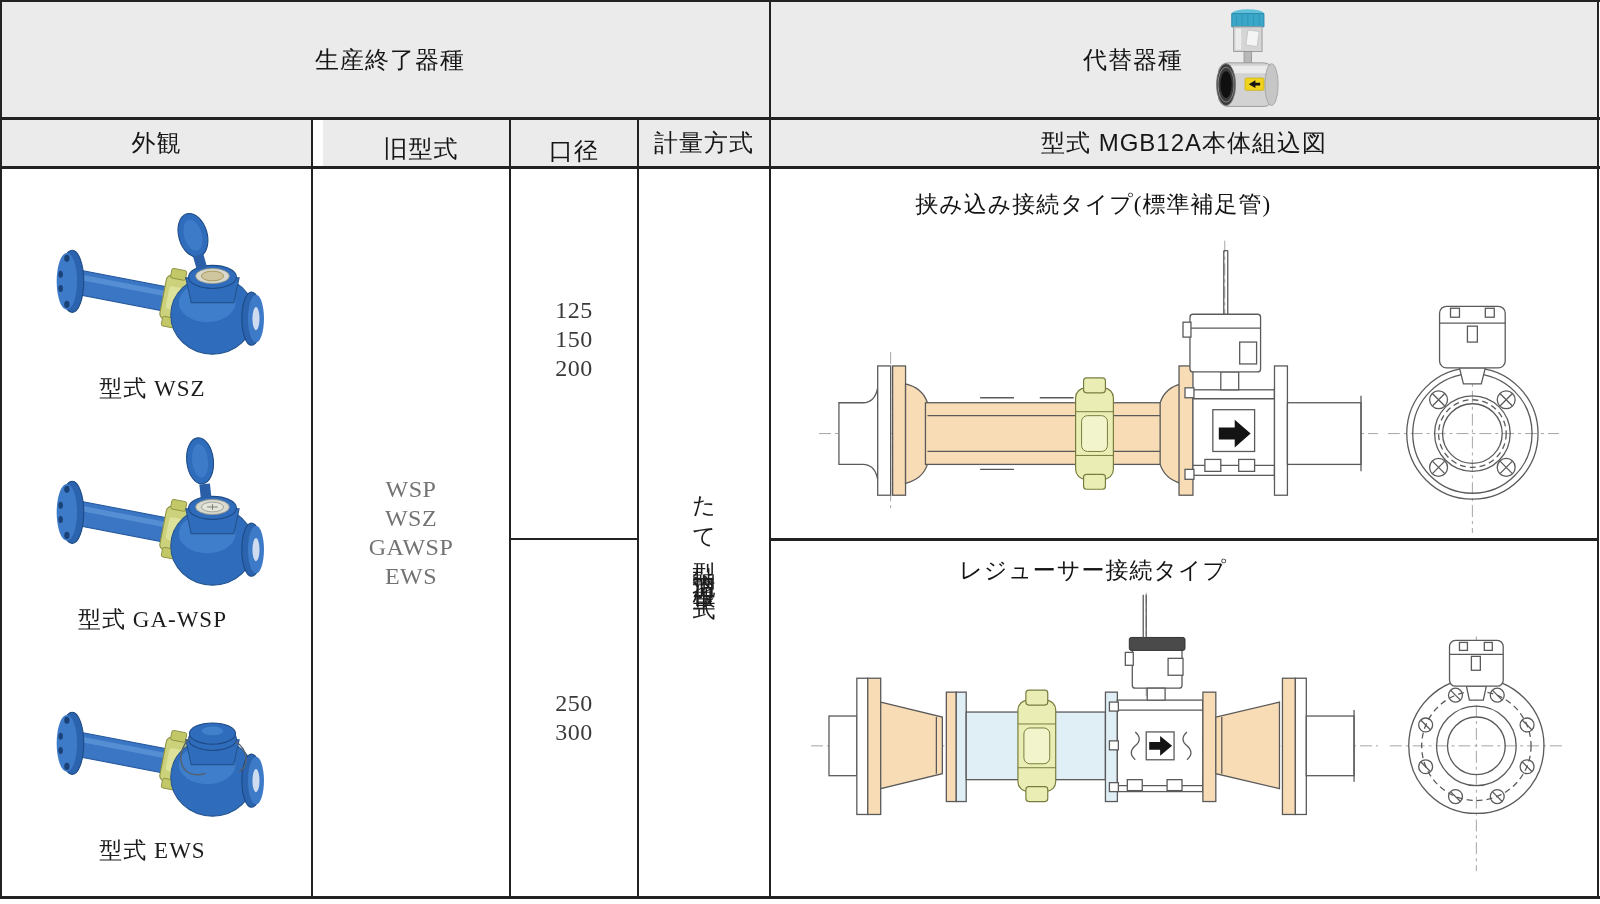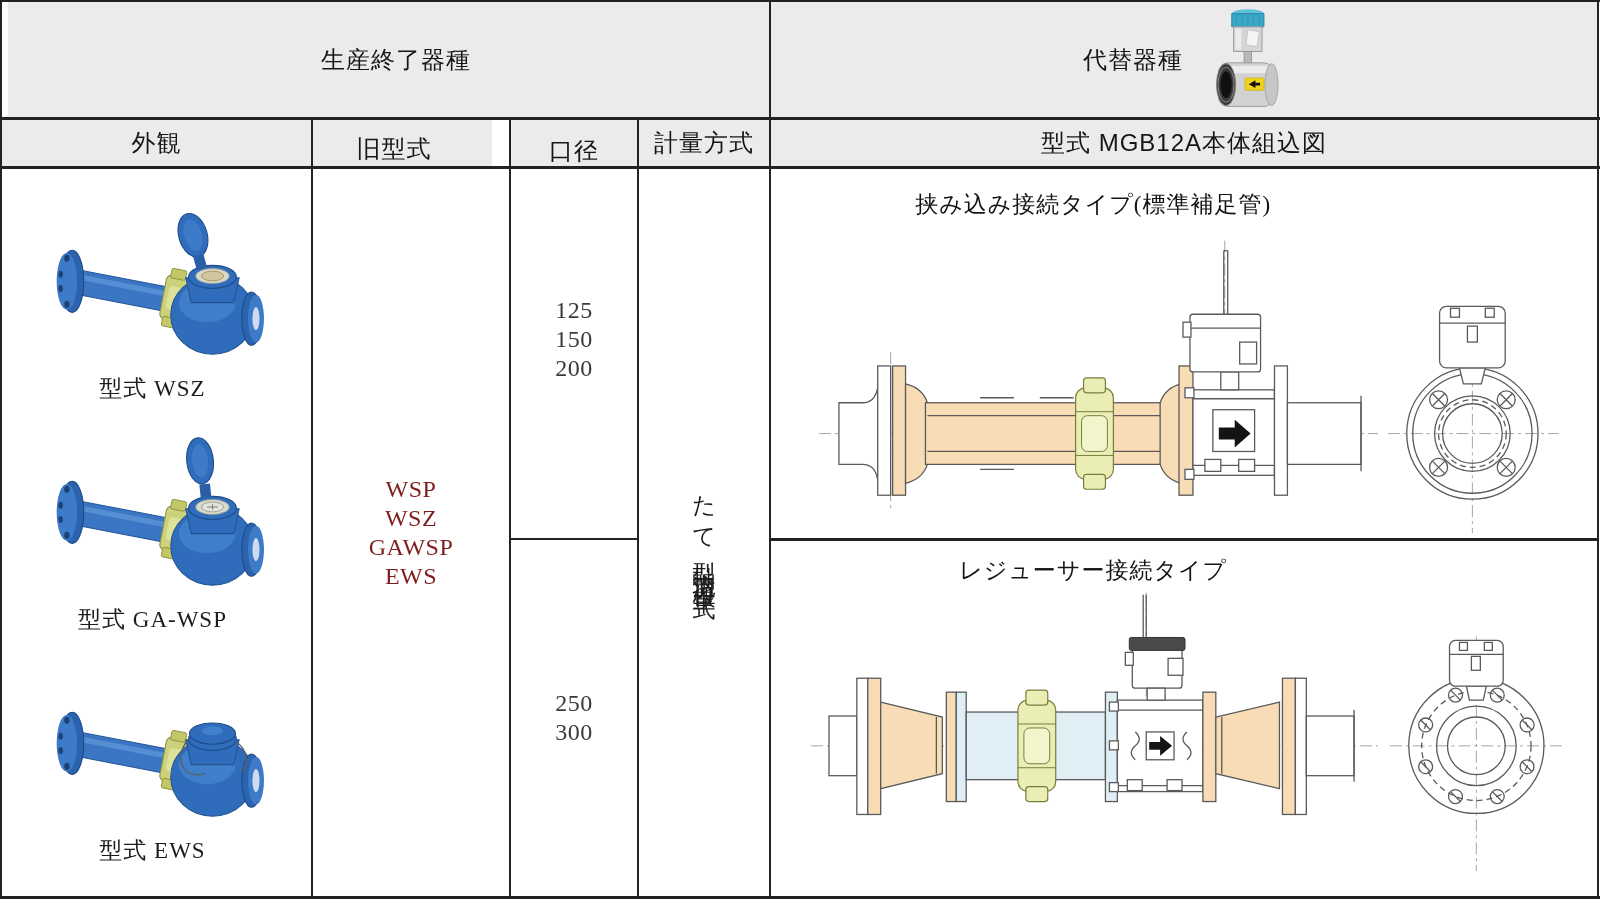--- a/index.html
+++ b/index.html
@@ -6,21 +6,21 @@
   #stage{
     position:relative;width:1600px;height:904px;background:#ffffff;overflow:hidden;
     font-family:"Liberation Sans","DejaVu Sans",sans-serif;color:#1c1c1c;
   }
   .line{position:absolute;background:#222222;}
   .cell{position:absolute;display:flex;align-items:center;justify-content:center;box-sizing:border-box;}
   .hdr{background:#ebebeb;font-size:24px;font-weight:500;letter-spacing:1px;color:#161616;}
   .body-cell{background:#ffffff;font-family:Liberation Serif, serif;}
   .stack{display:flex;flex-direction:column;align-items:center;justify-content:center;}
   .num{font-size:24px;line-height:29px;color:#3a3a3a;letter-spacing:0.5px;text-align:center;}
-  .model-line{font-size:24px;line-height:29px;color:#7f1d1d;letter-spacing:0.5px;text-align:center;}
+  .model-line{font-size:24px;line-height:29px;color:#737373;letter-spacing:0.5px;text-align:center;}
   .vertical{writing-mode:vertical-rl;text-orientation:upright;font-size:23px;letter-spacing:6px;color:#1c1c1c;}
   .fig-col{flex-direction:column;justify-content:space-evenly;padding:4px 8px 14px 0;}
   .figure{display:flex;flex-direction:column;align-items:center;}
   .fig-label{font-size:23px;color:#1c1c1c;margin-top:2px;letter-spacing:1px;}
   .diagram-cell{display:block;overflow:hidden;}
   .diagram-title{position:absolute;left:0;width:78%;text-align:center;font-size:23px;font-weight:500;color:#141414;letter-spacing:1px;}
   .dsvg{position:absolute;left:0;}
   
   .ln{fill:none;stroke:#5a5a5a;stroke-width:1.3;}
   .lnf{fill:#ffffff;stroke:#5a5a5a;stroke-width:1.3;}
@@ -29,21 +29,21 @@
   .grn{fill:#eaeeb4;stroke:#787d3e;stroke-width:1.2;}
   .grn2{fill:#f2f5cc;stroke:#787d3e;stroke-width:1;}
   .cl{fill:none;stroke:#9a9a9a;stroke-width:0.9;stroke-dasharray:12 4 3 4;}
   .dk{fill:#141414;stroke:none;}
 </style>
 </head>
 <body>
 
 <div id="stage">
 
-  <div class="cell hdr" style="left:8px;top:2px;width:776px;height:115px;">
+  <div class="cell hdr" style="left:2px;top:2px;width:776px;height:115px;">
     <span>生産終了器種</span>
   </div>
 
   <div class="cell hdr" style="left:771px;top:2px;width:826px;height:115px;gap:22px;">
     <span>代替器種</span>
     <svg width="80" height="108" viewBox="0 0 84 114">
       <ellipse cx="45" cy="8" rx="17" ry="4.5" fill="#5fc0da"></ellipse>
       <path d="M28 8 h34 v14 h-34 z" fill="#3aa6c8" stroke="#2b89a8" stroke-width="1"></path>
       <path d="M33 9 V21 M39 9 V21 M45 9 V21 M51 9 V21 M57 9 V21" stroke="#2f93b4" stroke-width="0.8"></path>
       <rect x="30" y="22" width="30" height="26" fill="#d5d5d5" stroke="#9a9a9a" stroke-width="1"></rect>
@@ -57,21 +57,21 @@
       <ellipse cx="22" cy="83" rx="8.5" ry="18.5" fill="none" stroke="#8a8a8a" stroke-width="1"></ellipse>
       <ellipse cx="22" cy="83" rx="6" ry="14" fill="#101010"></ellipse>
       <rect x="42" y="76" width="20" height="13" rx="1.5" fill="#f0d31c" stroke="#c9ae12" stroke-width="0.8"></rect>
       <polygon points="46,82.5 53,78.5 53,81 58,81 58,84 53,84 53,86.5" fill="#141414"></polygon>
     </svg>
   </div>
 
   <div class="cell hdr" style="left:2px;top:120px;width:309px;height:46px;">
     <span>外観</span>
   </div>
-  <div class="cell hdr" style="left:296px;top:120px;width:196px;height:58px;">
+  <div class="cell hdr" style="left:323px;top:120px;width:196px;height:58px;">
     <span>旧型式</span>
   </div>
   <div class="cell hdr" style="left:511px;top:120px;width:126px;height:62px;text-align:center;">
     <span>口径</span>
   </div>
   <div class="cell hdr" style="left:639px;top:120px;width:130px;height:46px;">
     <span>計量方式</span>
   </div>
   <div class="cell hdr" style="left:771px;top:120px;width:826px;height:46px;">
     <span>型式 MGB12A本体組込図</span>

